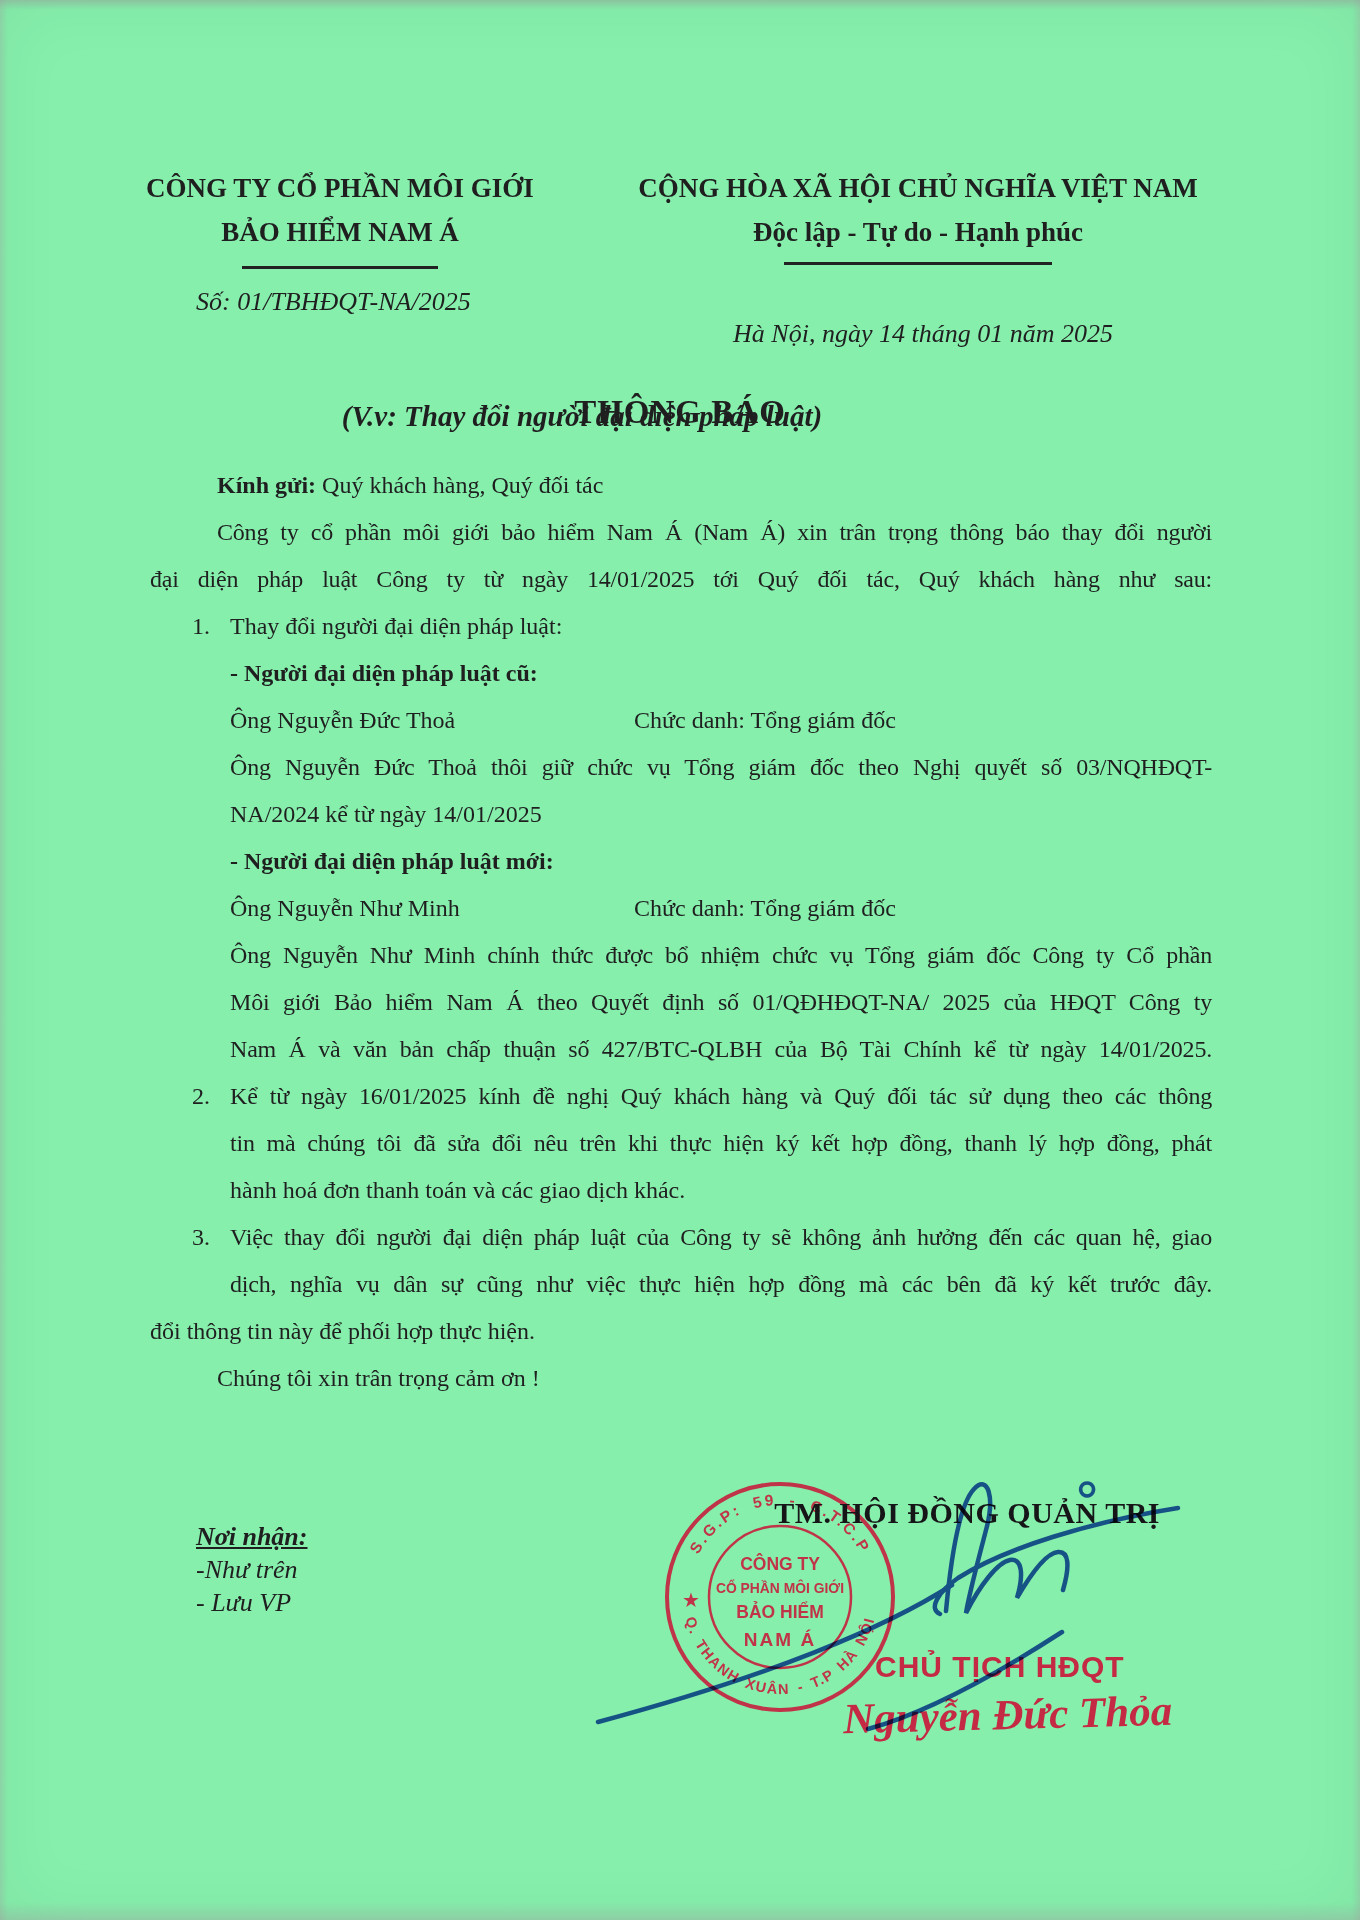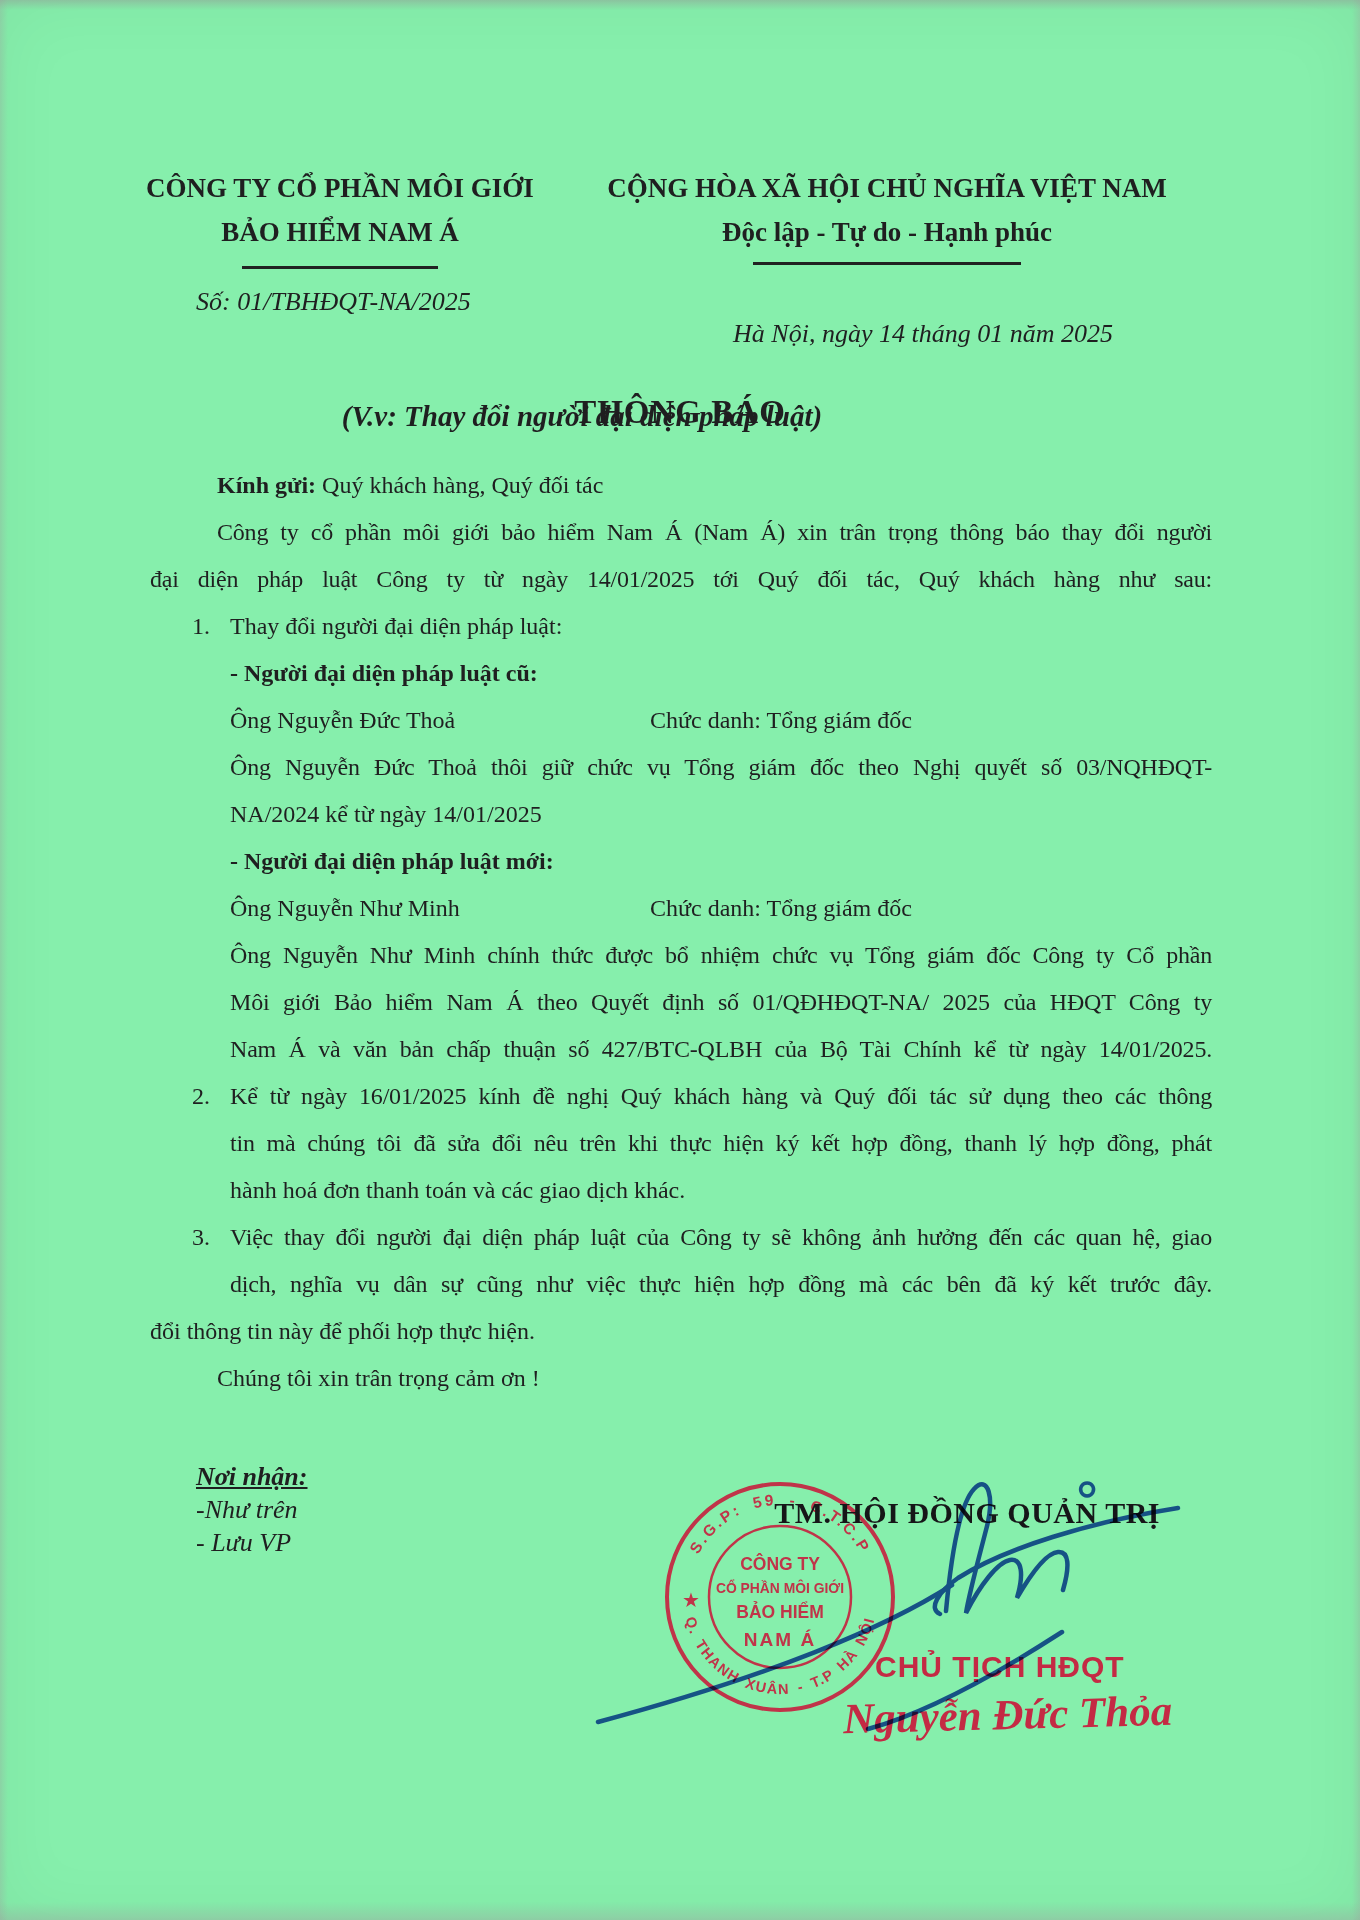--- a/index.html
+++ b/index.html
@@ -14,21 +14,21 @@
   .edge-bottom{position:absolute;bottom:0;left:0;right:0;height:18px;
     background:linear-gradient(to top,rgba(160,160,160,.38),rgba(255,255,255,0));}
   .edge-left{position:absolute;top:0;bottom:0;left:0;width:8px;
     background:linear-gradient(to right,rgba(160,160,160,.30),rgba(255,255,255,0));}
   .edge-right{position:absolute;top:0;bottom:0;right:0;width:8px;
     background:linear-gradient(to left,rgba(160,160,160,.30),rgba(255,255,255,0));}
 
   
   .hdr-left{position:absolute;left:125px;top:166px;width:430px;text-align:center;
     font-weight:bold;font-size:27px;line-height:44px;}
-  .hdr-right{position:absolute;left:562px;top:166px;width:650px;text-align:center;
+  .hdr-right{position:absolute;left:593px;top:166px;width:650px;text-align:center;
     font-weight:bold;font-size:27px;line-height:44px;}
   .rule{height:3px;background:#222;margin:12px auto 0;}
   .rule-l{width:196px;}
   .rule-r{width:268px;margin-top:8px;}
   .doc-no{position:absolute;left:196px;top:287px;font-style:italic;font-size:26px;}
   .place-date{position:absolute;left:598px;top:287px;width:650px;text-align:center;
     font-style:italic;font-size:26px;margin-top:32px;}
 
   
   .title{position:absolute;left:0;top:358px;width:1360px;text-align:center;
@@ -37,26 +37,26 @@
     font-weight:bold;font-style:italic;font-size:29px;}
 
   
   .body{position:absolute;left:150px;top:462px;width:1062px;}
   .ln{position:relative;height:47px;line-height:47px;font-size:24px;}
   .ind{text-indent:67px;}
   .b{font-weight:bold;}
   .j{text-align:justify;text-align-last:justify;word-spacing:-1.5px;letter-spacing:-0.2px;}
   .it{padding-left:80px;}
   .num{position:absolute;left:42px;top:0;text-indent:0;}
-  .row{display:flex;gap:16px;}
+  .row{display:flex;}
   .nm{flex:0 0 404px;width:404px;}
   .gap{margin-top:10px;}
 
   
-  .recipients{position:absolute;left:196px;top:1460px;font-style:italic;font-size:26px;line-height:33px;}
+  .recipients{position:absolute;left:196px;top:1520px;font-style:italic;font-size:26px;line-height:33px;}
   .recipients .head{font-weight:bold;text-decoration:underline;}
   .tm-line{position:absolute;left:760px;top:1496px;width:400px;text-align:right;
     font-weight:bold;font-size:30px;letter-spacing:.5px;color:#161618;z-index:3;}
   .stamp{position:absolute;left:662px;top:1479px;width:236px;height:236px;z-index:1;opacity:.95;}
   .chairman{position:absolute;left:875px;top:1650px;z-index:2;
     font-family:"Liberation Sans","DejaVu Sans",sans-serif;font-weight:bold;
     font-size:30px;letter-spacing:1px;color:#c42a44;}
   .signer{position:absolute;left:843px;top:1690px;z-index:2;
     font-style:italic;font-weight:bold;font-size:43px;color:#c42a44;
     transform:rotate(-1.5deg);}

